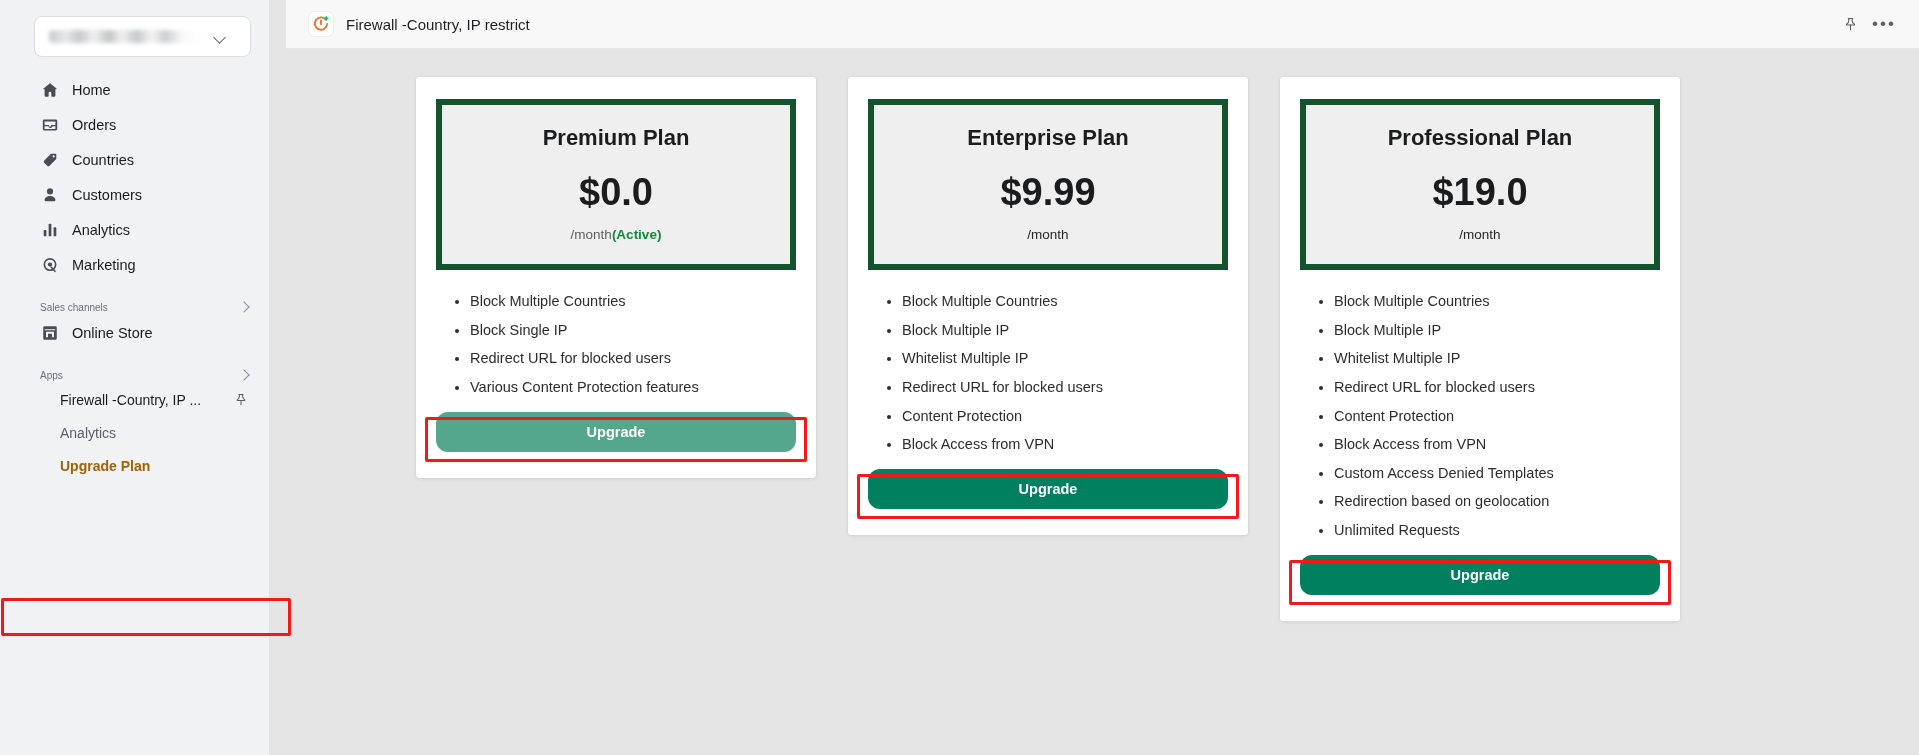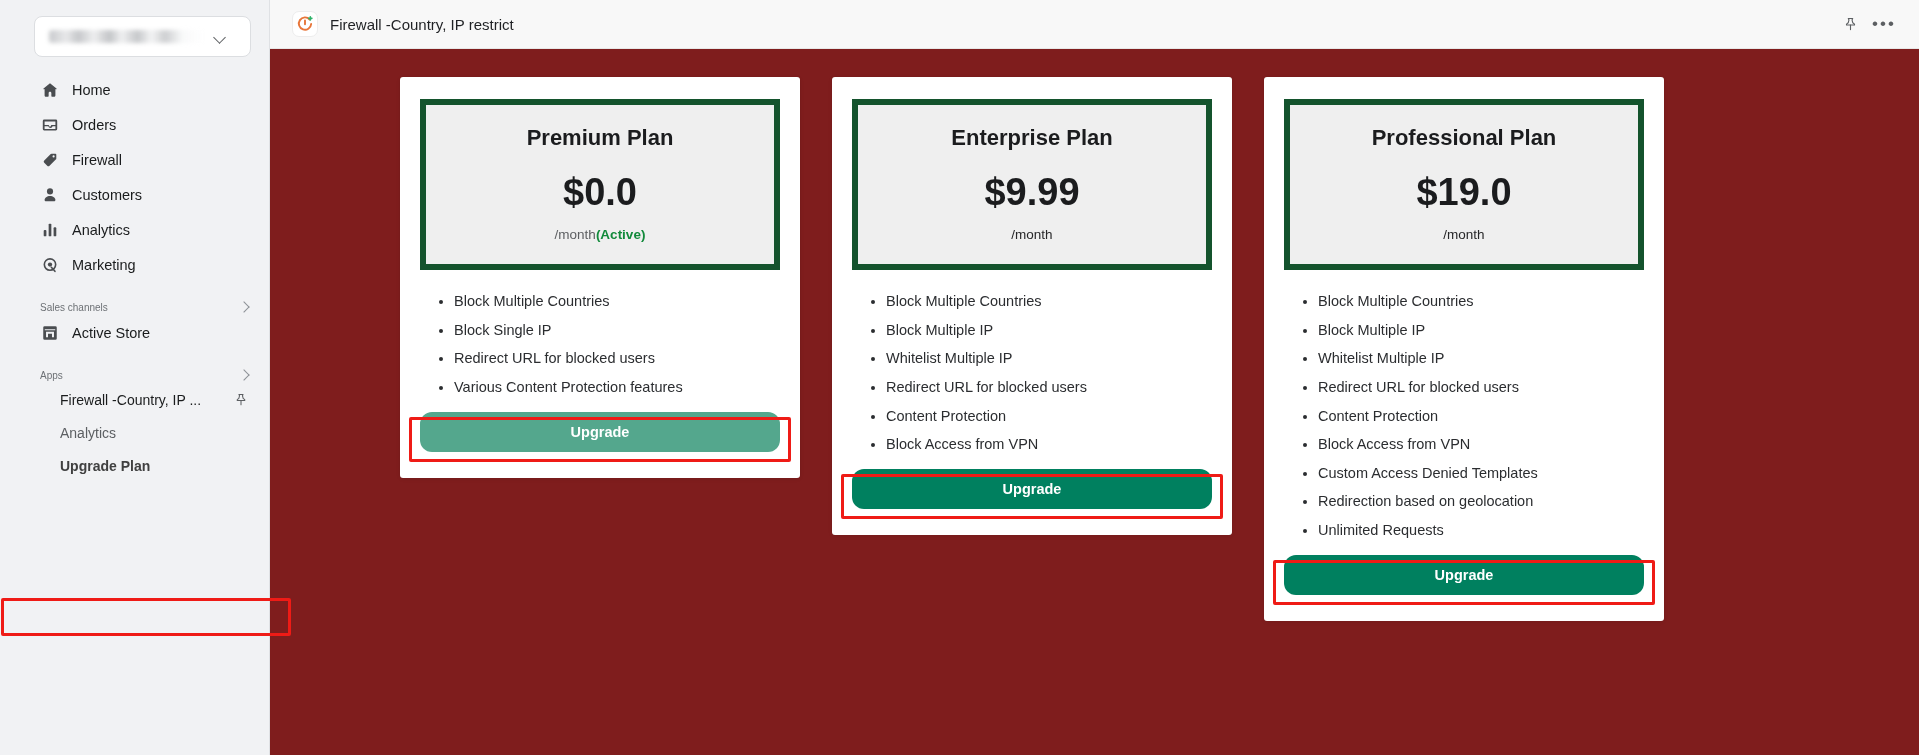--- a/index.html
+++ b/index.html
@@ -106,35 +106,35 @@
     cursor: pointer;
     font-size: 14px;
     color: #1a1c1d;
   }
   .app-item .t { flex: 1 1 auto; white-space: nowrap; overflow: hidden; text-overflow: ellipsis; }
   .app-item.sub { color: #5c5f62; }
   .pin-ico { width: 16px; height: 16px; flex: 0 0 16px; color: #5c5f62; }
 
   .upgrade-nav {
     position: relative;
-    color: #404040;
+    color: #a16207;
     font-weight: bold;
   }
   
   .redbox {
     position: absolute;
     border: 3px solid #ef1b16;
     border-radius: 2px;
     pointer-events: none;
     z-index: 20;
   }
   #redbox-sidebar { left: 1px; top: 598px; width: 290px; height: 38px; }
 
   
-  #main { flex: 1 1 auto; position: relative; background: #7f1d1d; min-width: 0; }
+  #main { flex: 1 1 auto; position: relative; background: #e5e5e5; min-width: 0; padding-left: 16px; }
 
   #topbar {
     height: 49px;
     background: #f8f8f8;
     border-bottom: 1px solid #e7e7e7;
     display: flex; align-items: center;
     padding: 0 18px 0 22px;
   }
   .app-badge {
     width: 26px; height: 26px; flex: 0 0 26px;
@@ -237,21 +237,21 @@
         </span>
         <span>Orders</span>
       </div>
 
       <div class="nav-item">
         <span class="nav-ico">
           <svg width="18" height="18" viewBox="0 0 20 20" fill="currentColor">
               <path d="M17 3h-5.2c-.5 0-1 .2-1.3.6l-6.9 6.9a1.8 1.8 0 0 0 0 2.6l3.3 3.3a1.8 1.8 0 0 0 2.6 0l6.9-6.9c.4-.3.6-.8.6-1.3V4c0-.6-.4-1-1-1zm-3 4.2a1.2 1.2 0 1 1 0-2.4 1.2 1.2 0 0 1 0 2.4z"></path>
             </svg>
         </span>
-        <span>Firewall</span>
+        <span>Countries</span>
       </div>
 
       <div class="nav-item">
         <span class="nav-ico">
           <svg width="18" height="18" viewBox="0 0 20 20" fill="currentColor">
               <circle cx="10" cy="6" r="3.4"></circle>
               <path d="M10 11c-3.3 0-6 2-6 4.5 0 .8.7 1.5 1.5 1.5h9c.8 0 1.5-.7 1.5-1.5C16 13 13.3 11 10 11z"></path>
             </svg>
         </span>
         <span>Customers</span>
@@ -286,21 +286,21 @@
       <span class="lbl">Sales channels</span>
       <span class="section-chev"></span>
     </div>
 
     <div class="nav-item">
       <span class="nav-ico">
         <svg width="18" height="18" viewBox="0 0 20 20" fill="currentColor">
             <path d="M4 2.5h12A1.5 1.5 0 0 1 17.5 4v12A1.5 1.5 0 0 1 16 17.5H4A1.5 1.5 0 0 1 2.5 16V4A1.5 1.5 0 0 1 4 2.5zm.2 3.2v1.2h11.6V5.7H4.2zm1.4 3v6.1h2.2v-4h4.4v4h2.2V8.7H5.6z"></path>
           </svg>
       </span>
-      <span>Active Store</span>
+      <span>Online Store</span>
     </div>
 
     <div class="section-head">
       <span class="lbl">Apps</span>
       <span class="section-chev"></span>
     </div>
 
     <div class="app-item">
       <span class="t">Firewall -Country, IP ...</span>
       <span class="pin-ico">

